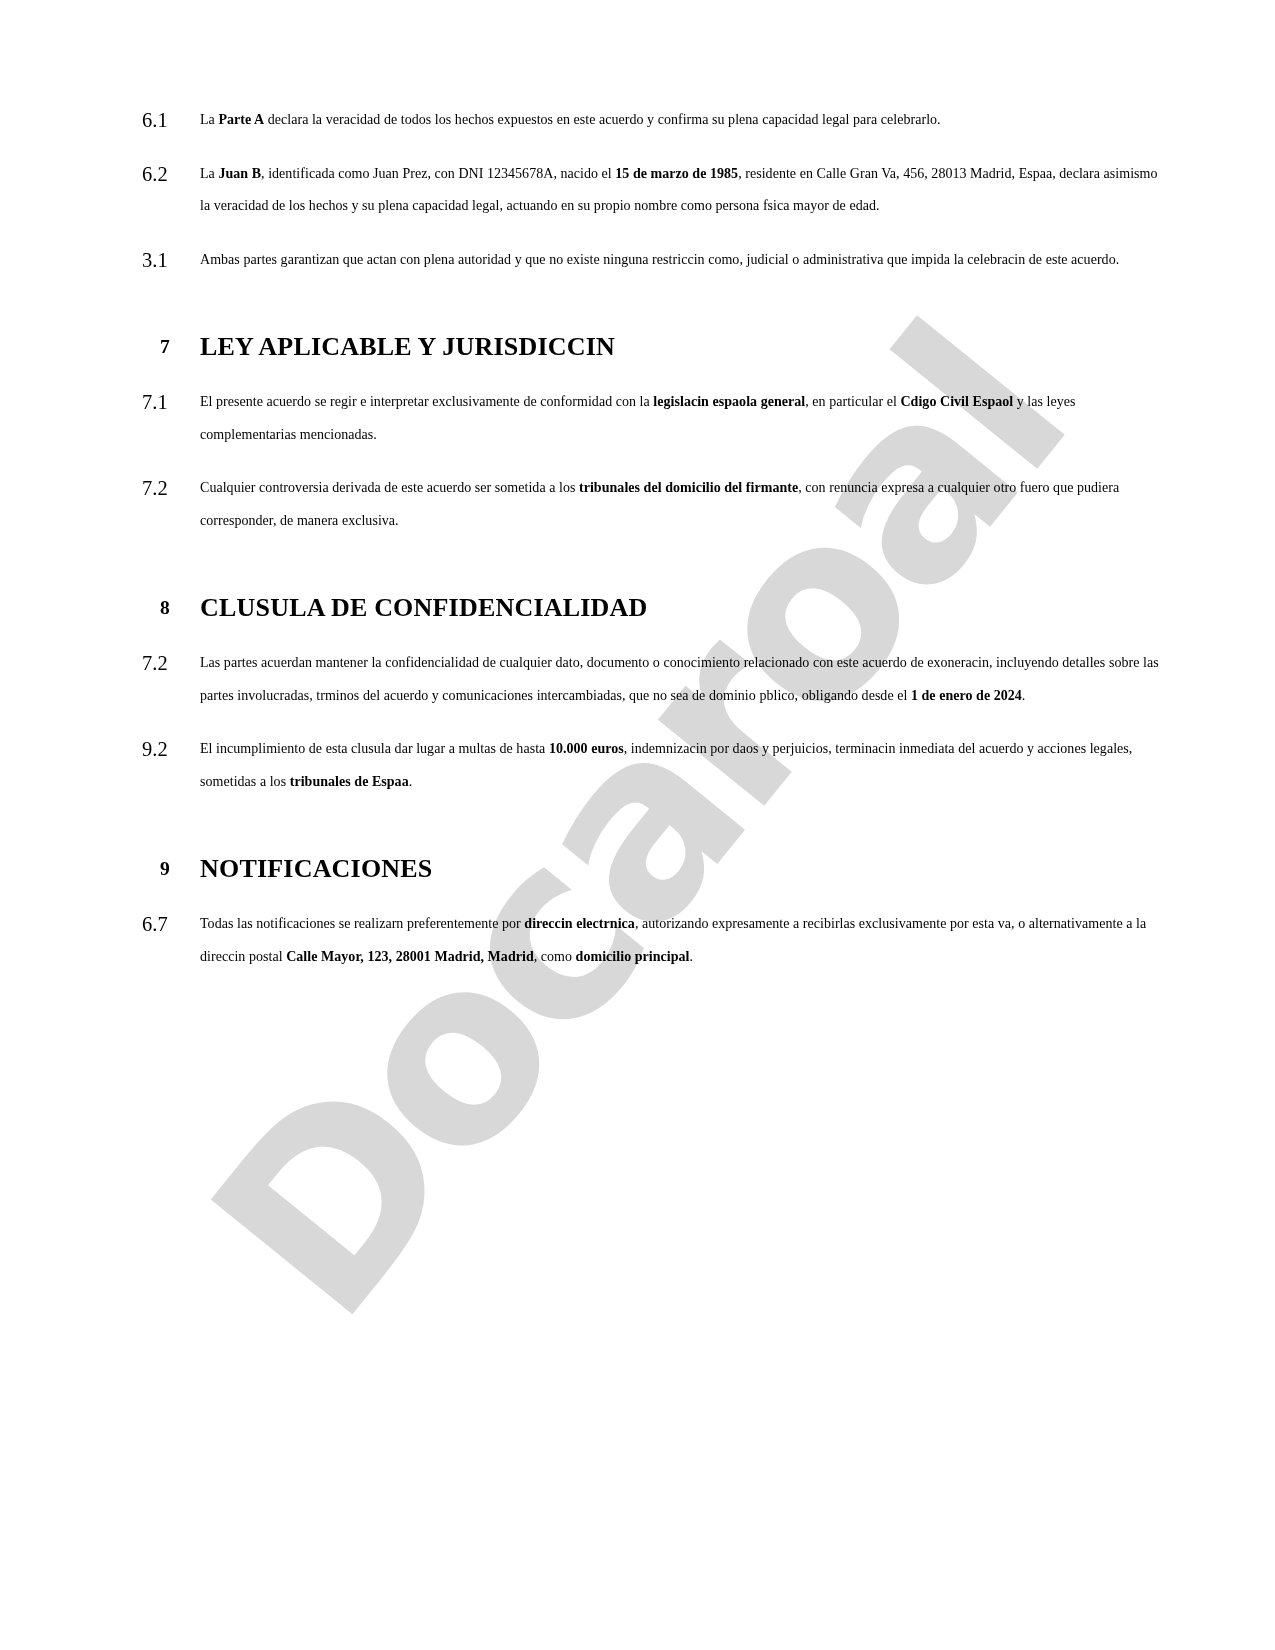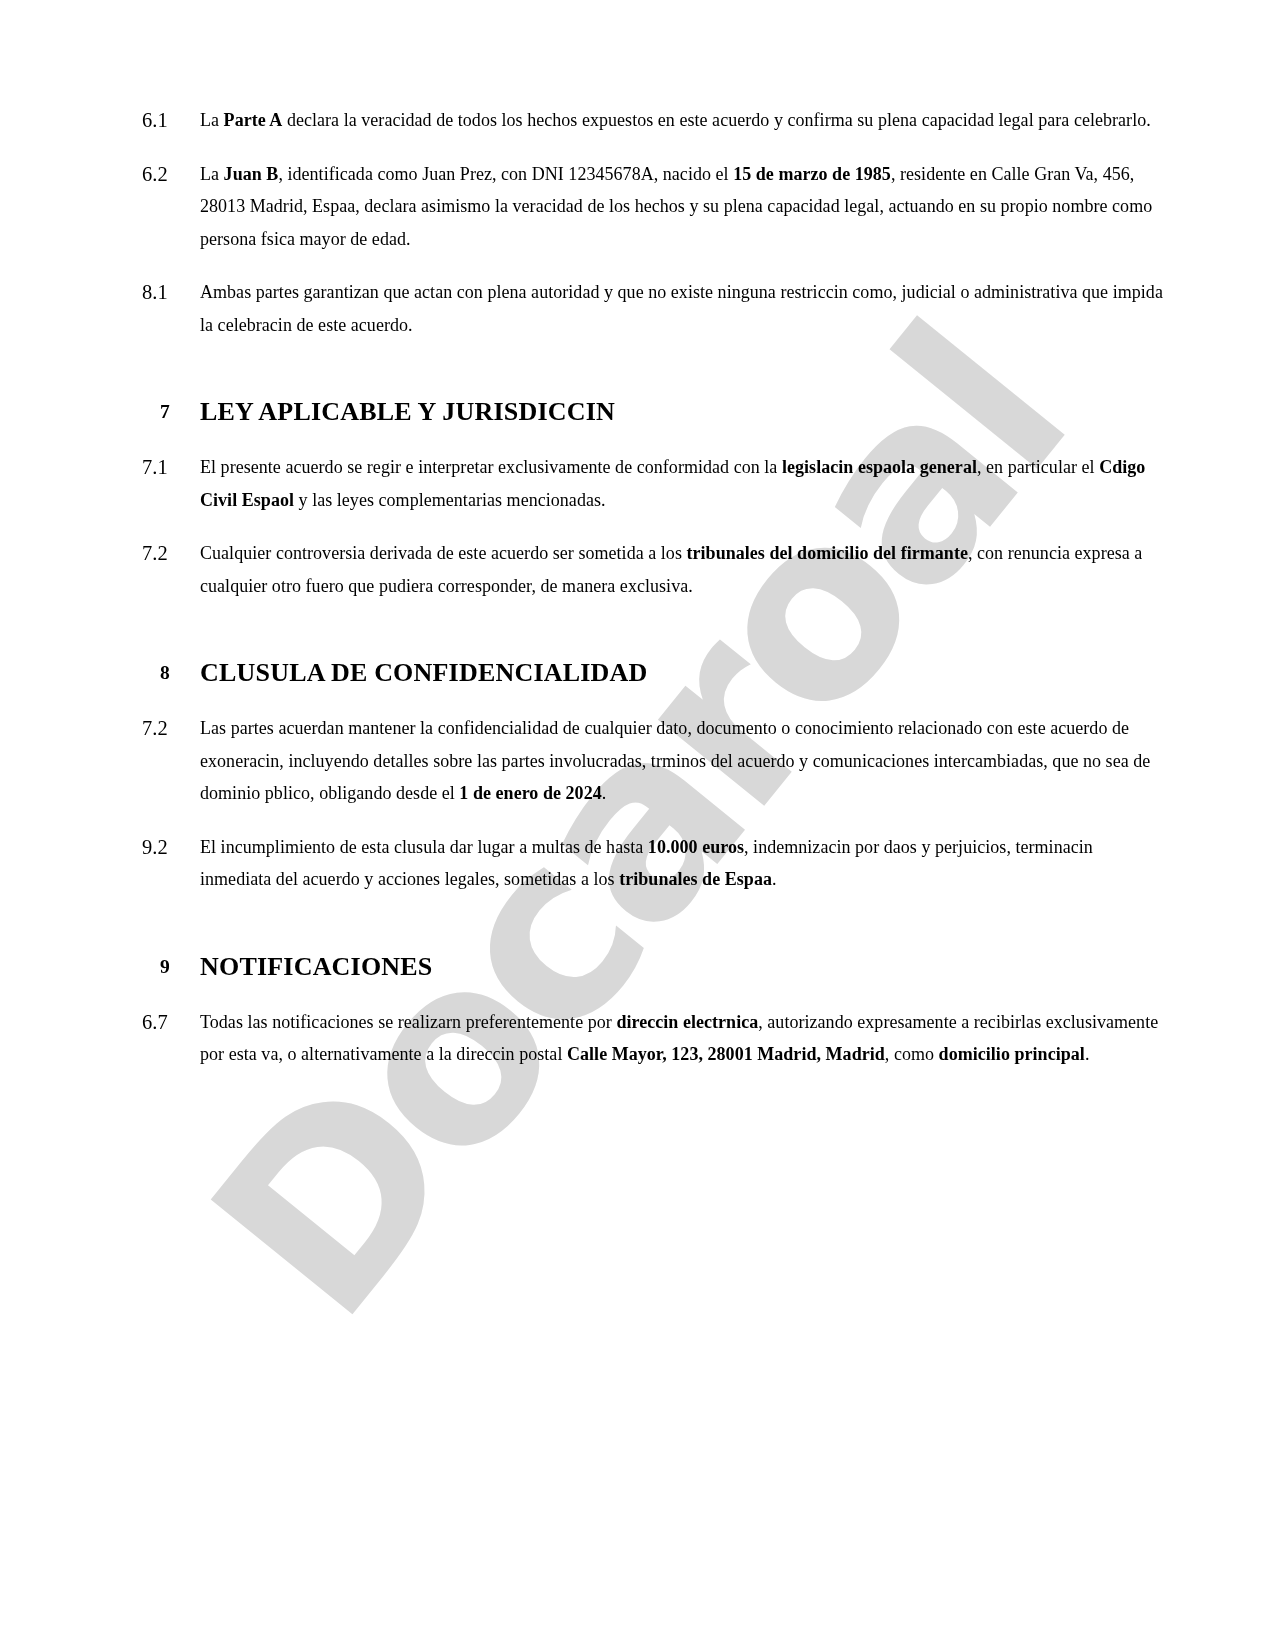--- a/index.html
+++ b/index.html
@@ -55,21 +55,21 @@
   }
   .clause-num {
     flex: 0 0 auto;
     width: 58px;
     font-size: 20.5px;
     line-height: 32.5px;
     letter-spacing: 0.1px;
   }
   .clause-body {
     flex: 1 1 auto;
-    font-size: 18px;
+    font-size: 14px;
     line-height: 32.5px;
     text-align: left;
     letter-spacing: 0.04px;
   }
   .clause-body b {
     font-weight: 700;
   }
 
   .heading {
     display: flex;
@@ -107,21 +107,21 @@
   <div class="content" id="doc-content">
       <div class="clause">
         <div class="clause-num">6.1</div>
         <div class="clause-body"><span>La </span><b>Parte A</b><span> declara la veracidad de todos los hechos expuestos en este acuerdo y confirma su plena capacidad legal para celebrarlo.</span></div>
       </div>
       <div class="clause">
         <div class="clause-num">6.2</div>
         <div class="clause-body"><span>La </span><b>Juan B</b><span>, identificada como Juan Prez, con DNI 12345678A, nacido el </span><b>15 de marzo de 1985</b><span>, residente en Calle Gran Va, 456, 28013 Madrid, Espaa, declara asimismo la veracidad de los hechos y su plena capacidad legal, actuando en su propio nombre como persona fsica mayor de edad.</span></div>
       </div>
       <div class="clause">
-        <div class="clause-num">8.1</div>
+        <div class="clause-num">3.1</div>
         <div class="clause-body"><span>Ambas partes garantizan que actan con plena autoridad y que no existe ninguna restriccin como, judicial o administrativa que impida la celebracin de este acuerdo.</span></div>
       </div>
       <div class="heading">
         <div class="heading-num">7</div>
         <div class="heading-text">LEY APLICABLE Y JURISDICCIN</div>
       </div>
       <div class="clause">
         <div class="clause-num">7.1</div>
         <div class="clause-body"><span>El presente acuerdo se regir e interpretar exclusivamente de conformidad con la </span><b>legislacin espaola general</b><span>, en particular el </span><b>Cdigo Civil Espaol</b><span> y las leyes complementarias mencionadas.</span></div>
       </div>

